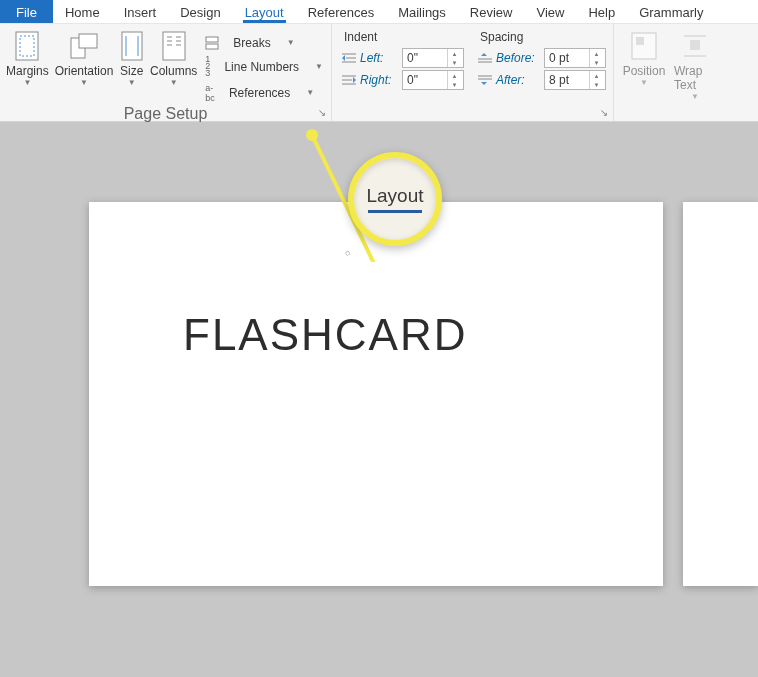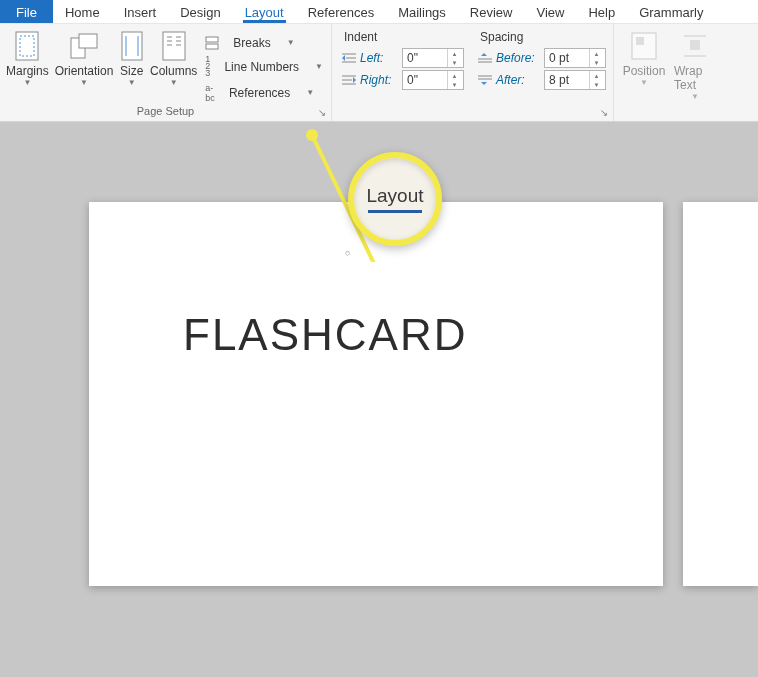--- a/index.html
+++ b/index.html
@@ -51,21 +51,21 @@
   .group {
     border-right: 1px solid #e0e0e0;
     padding: 4px 6px 2px;
     display: flex;
     flex-direction: column;
     justify-content: space-between;
     position: relative;
   }
   .group-label {
     text-align: center;
-    font-size: 11px;
+    font-size: 16px;
     color: #666;
     padding-bottom: 2px;
   }
   .group-content {
     display: flex;
     align-items: flex-start;
     gap: 6px;
     flex: 1;
   }
   .big-btn {

